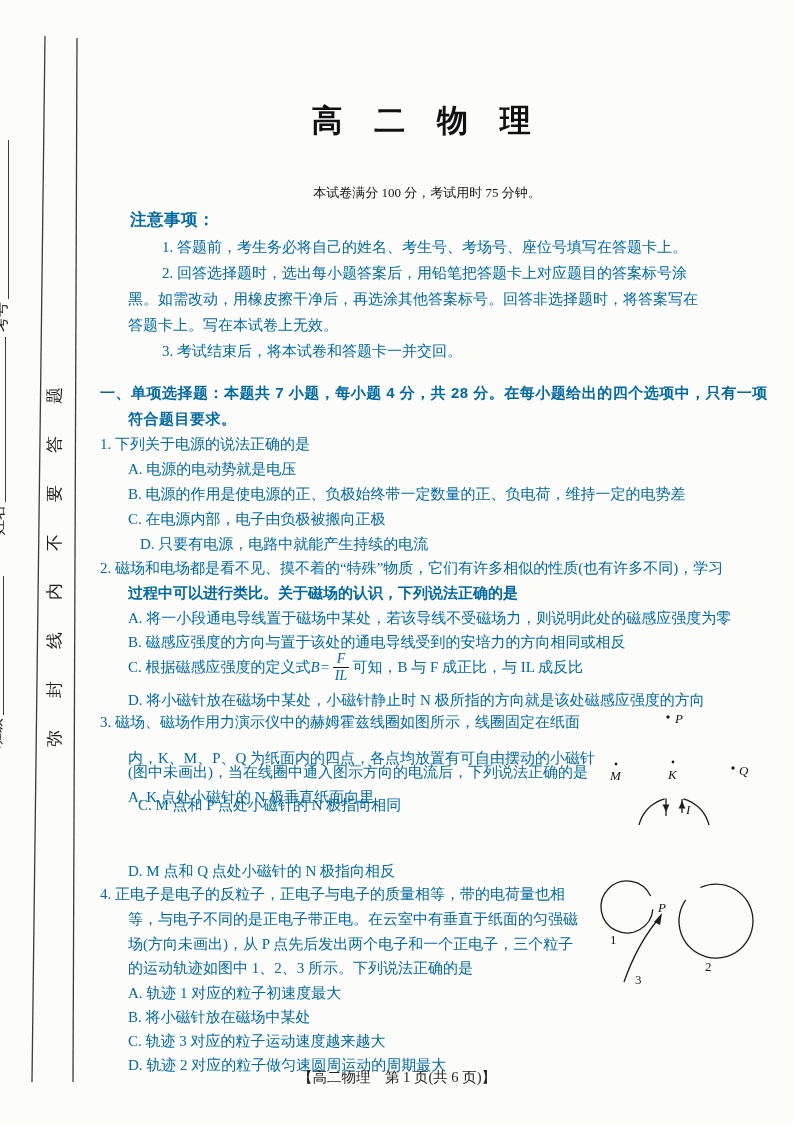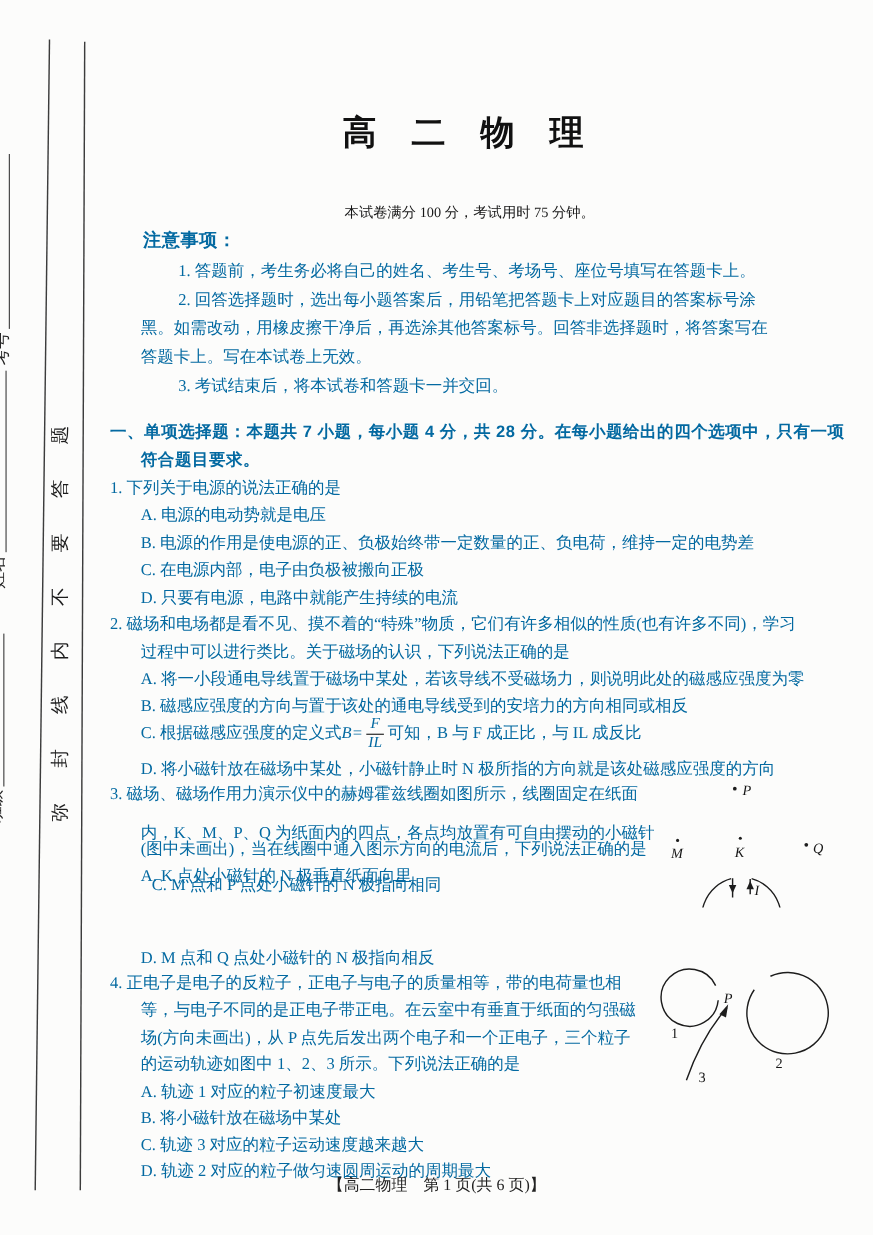--- a/index.html
+++ b/index.html
@@ -76,24 +76,24 @@
   <div class="ln" style="left:128px; top:315px;">答题卡上。写在本试卷上无效。</div>
   <div class="ln" style="left:162px; top:341px;">3. 考试结束后，将本试卷和答题卡一并交回。</div>
 
   <div class="ln hei" style="left:100px; top:383px;">一、单项选择题：本题共 7 小题，每小题 4 分，共 28 分。在每小题给出的四个选项中，只有一项</div>
   <div class="ln hei" style="left:128px; top:409px;">符合题目要求。</div>
 
   <div class="ln" style="left:100px; top:434px;">1. 下列关于电源的说法正确的是</div>
   <div class="ln" style="left:128px; top:459px;">A. 电源的电动势就是电压</div>
   <div class="ln" style="left:128px; top:484px;">B. 电源的作用是使电源的正、负极始终带一定数量的正、负电荷，维持一定的电势差</div>
   <div class="ln" style="left:128px; top:509px;">C. 在电源内部，电子由负极被搬向正极</div>
-  <div class="ln" style="left:128px; top:534px;">D. 只要有电源，电路中就能产生持续的电流</div>
+  <div class="ln" style="left:140px; top:534px;">D. 只要有电源，电路中就能产生持续的电流</div>
 
   <div class="ln" style="left:100px; top:558px;">2. 磁场和电场都是看不见、摸不着的“特殊”物质，它们有许多相似的性质(也有许多不同)，学习</div>
-  <div class="ln" style="left:128px; top:583px;">过程中可以进行类比。关于磁场的认识，下列说法正确的是</div>
+  <div class="ln" style="left:128px; top:583px;font-weight:bold;">过程中可以进行类比。关于磁场的认识，下列说法正确的是</div>
   <div class="ln" style="left:128px; top:608px;">A. 将一小段通电导线置于磁场中某处，若该导线不受磁场力，则说明此处的磁感应强度为零</div>
   <div class="ln" style="left:128px; top:632px;">B. 磁感应强度的方向与置于该处的通电导线受到的安培力的方向相同或相反</div>
   <div class="ln fracrow" style="left:128px; top:648px;">
     <span>C. 根据磁感应强度的定义式 </span>
     <span class="math">B=</span>
     <span class="frac">
       <span class="num math">F</span>
       <span class="den math">IL</span>
     </span>
     <span> 可知，B 与 F 成正比，与 IL 成反比</span>

